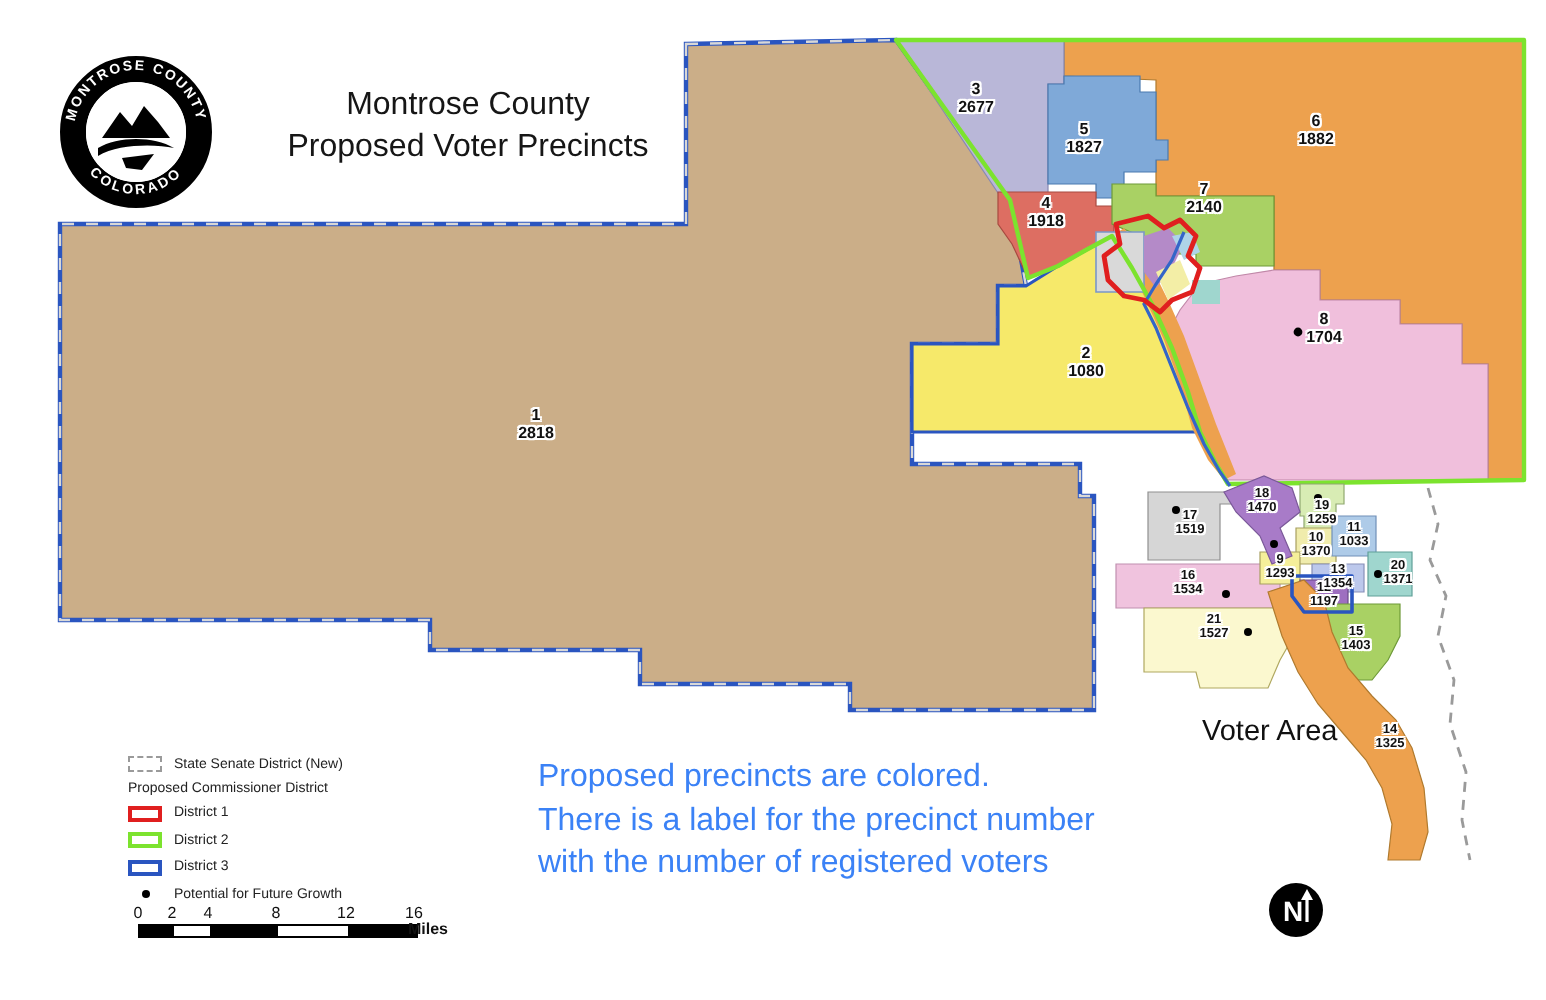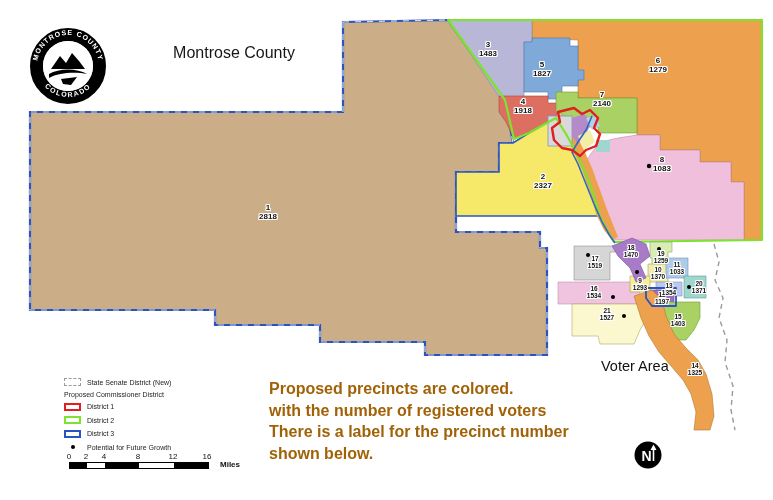--- a/index.html
+++ b/index.html
@@ -8,37 +8,37 @@
   .map-svg{position:absolute;left:0;top:0;}
   .title{position:absolute;left:100px;top:42px;width:268px;text-align:center;
          color:#161616;font-size:16px;line-height:21px;}
   .logo{position:absolute;left:29px;top:27px;width:78px;height:78px;}
   .plabel{position:absolute;transform:translate(-50%,-50%);text-align:center;
           font-size:8px;font-weight:700;color:#111;line-height:1.12;white-space:nowrap;
           text-shadow:-1px 0 0 #fff,1px 0 0 #fff,0 -1px 0 #fff,0 1px 0 #fff,
                       -1px -1px 0 #fff,1px 1px 0 #fff,-1px 1px 0 #fff,1px -1px 0 #fff;}
   .plabel.sm{font-size:6.5px;}
   .blk{display:block;}
-  .note{position:absolute;left:269px;top:378px;font-size:16px;line-height:21.5px;color:#a16207;font-weight:bold;}
+  .note{position:absolute;left:269px;top:378px;font-size:16px;line-height:21.5px;color:#3b82f6;}
   .inset-area{position:absolute;left:601px;top:358px;font-size:14.5px;color:#111;}
   .legend{position:absolute;left:64px;top:377px;font-size:7px;color:#222;}
   .lrow{display:flex;align-items:center;margin-bottom:3.5px;height:10px;}
   .sw{width:17px;height:8px;margin-right:6px;box-sizing:border-box;background:#fff;flex:none;}
   .sw-senate{border:1.5px dashed #9a9a9a;}
   .sw-d1{border:2.5px solid #e01f1f;}
   .sw-d2{border:2.5px solid #7ce32e;}
   .sw-d3{border:2.5px solid #2a55c0;}
   .ldot{width:4px;height:4px;border-radius:50%;background:#000;margin:0 12px 0 7px;flex:none;}
   .lheader{margin:2px 0 4px 0;}
   .scalebar{position:absolute;left:64px;top:452px;width:170px;height:22px;font-size:8px;color:#111;}
   .scalebar .tick{position:absolute;top:0;transform:translateX(-50%);}
   .bar{position:absolute;left:5px;top:10px;width:138px;height:5px;border:1px solid #000;display:flex;}
   .bar div{height:100%;flex:none;}
   .seg-b{background:#000;} .seg-w{background:#fff;}
-  .miles{position:absolute;left:156px;top:8px;font-weight:700;}
+  .miles{position:absolute;left:140px;top:8px;font-weight:700;}
   .north{position:absolute;left:633px;top:440px;width:30px;height:30px;}
 </style>
 </head>
 <body>
 
 <div class="canvas">
 
   <svg class="map-svg" width="773" height="500" viewBox="0 0 773 500">
 
     <polygon stroke="#2a55c0" stroke-width="2.2" points="343,22 448,20 505,100 513,143 499,143 499,172 456,172 456,232 540,232 540,248 547,248 547,355 425,355 425,342 320,342 320,325 215,325 215,310 30,310 30,112 343,112" fill="#cbae88"></polygon>
@@ -111,53 +111,54 @@
     <text font-size="7" font-weight="bold" fill="#fff" letter-spacing="1.5">
       <textPath href="#sealBot" startOffset="50%" text-anchor="middle">COLORADO</textPath>
     </text>
     <path fill="#000" d="M22,42 L31,29 L37,36 L43,26 L50,34 L56,42 Z"></path>
     <path fill="#000" d="M20,47 C30,41 48,41 58,47 C48,45 30,45 20,51 Z"></path>
     <path fill="#000" d="M32,52 L48,50 L42,58 L34,57 Z"></path>
   </svg>
 
   <div class="title">
     <div>Montrose County</div>
+    <div>Proposed Voter Precincts</div>
   </div>
 
   <div class="plabel" style="left:268px;top:213px">
       <span class="blk">1</span>
       <span class="blk">2818</span>
     </div>
   <div class="plabel" style="left:543px;top:182px">
       <span class="blk">2</span>
-      <span class="blk">2327</span>
+      <span class="blk">1080</span>
     </div>
   <div class="plabel" style="left:488px;top:50px">
       <span class="blk">3</span>
-      <span class="blk">1483</span>
+      <span class="blk">2677</span>
     </div>
   <div class="plabel" style="left:523px;top:107px">
       <span class="blk">4</span>
       <span class="blk">1918</span>
     </div>
   <div class="plabel" style="left:542px;top:70px">
       <span class="blk">5</span>
       <span class="blk">1827</span>
     </div>
   <div class="plabel" style="left:658px;top:66px">
       <span class="blk">6</span>
-      <span class="blk">1279</span>
+      <span class="blk">1882</span>
     </div>
   <div class="plabel" style="left:602px;top:100px">
       <span class="blk">7</span>
       <span class="blk">2140</span>
     </div>
   <div class="plabel" style="left:662px;top:165px">
       <span class="blk">8</span>
-      <span class="blk">1083</span>
+      <span class="blk">1704</span>
     </div>
   <div class="plabel sm" style="left:640px;top:284px">
       <span class="blk">9</span>
       <span class="blk">1293</span>
     </div>
   <div class="plabel sm" style="left:658px;top:273px">
       <span class="blk">10</span>
       <span class="blk">1370</span>
     </div>
   <div class="plabel sm" style="left:677px;top:268px">
@@ -202,23 +203,22 @@
     </div>
   <div class="plabel sm" style="left:607px;top:314px">
       <span class="blk">21</span>
       <span class="blk">1527</span>
     </div>
 
   <div class="inset-area">Voter Area</div>
 
   <div class="note">
     <div>Proposed precincts are colored.</div>
+    <div>There is a label for the precinct number</div>
     <div>with the number of registered voters</div>
-    <div>There is a label for the precinct number</div>
-    <div>shown below.</div>
   </div>
 
   <div class="legend">
     <div class="lrow">
       <span class="sw sw-senate"></span>
       <span>State Senate District (New)</span>
     </div>
     <div class="lheader">Proposed Commissioner District</div>
     <div class="lrow">
       <span class="sw sw-d1"></span>

